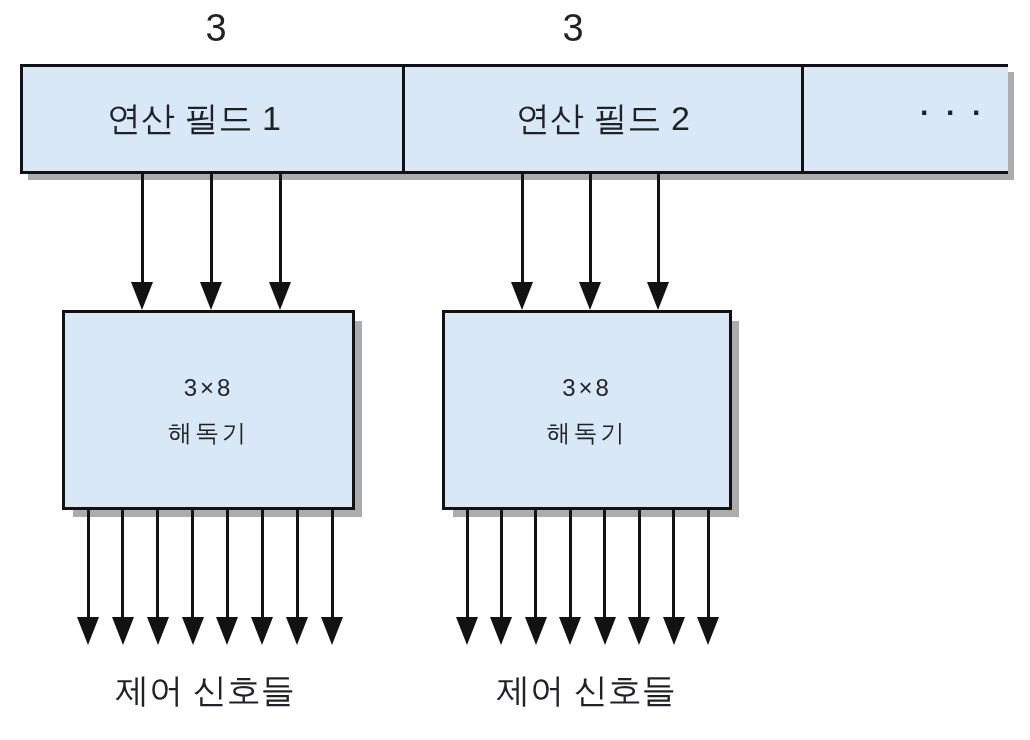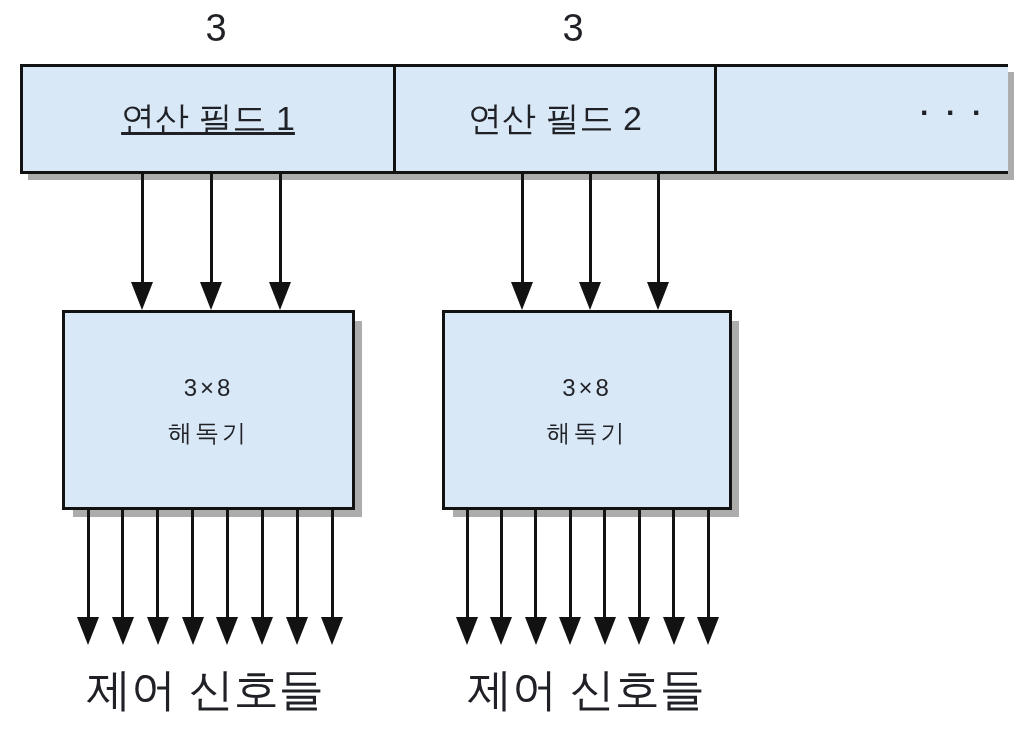--- a/index.html
+++ b/index.html
@@ -23,42 +23,42 @@
     position:absolute;left:20px;top:64px;width:988px;height:110px;
     box-sizing:border-box;background:var(--fill);
     border:3px solid var(--border);border-right:none;
     box-shadow:7px 7px 0 -1px var(--shadow);
     display:flex;align-items:stretch;
   }
   .seg{
     box-sizing:border-box;display:flex;align-items:center;justify-content:center;
     font-size:34px;color:var(--text);
   }
-  .seg.s1{width:370px;text-decoration:underline;}
-  .seg.s2{width:321px;border-left:3px solid var(--border);}
+  .seg.s1{width:342px;}
+  .seg.s2{width:399px;border-left:3px solid var(--border);margin-left:37px;}
   .seg.s3{flex:1;border-left:3px solid var(--border);justify-content:flex-end;padding-right:10px;}
   .seg .lbl{white-space:nowrap;}
   .seg.s3 .lbl{
     font-size:30px;font-weight:bold;letter-spacing:16px;line-height:1;
     transform:translateY(-6px);
   }
   .decoder{
     position:absolute;top:310px;height:200px;box-sizing:border-box;
     background:var(--fill);border:3px solid var(--border);
     box-shadow:9px 9px 0 -2px var(--shadow);
     display:flex;flex-direction:column;align-items:center;justify-content:center;
   }
   .decoder.d1{left:62px;width:293px;}
   .decoder.d2{left:442px;width:290px;}
   .decoder .line{
     font-size:24px;line-height:45px;letter-spacing:3px;color:var(--text);text-align:center;
   }
   .out-label{
     position:absolute;top:670px;transform:translateX(-50%);
-    font-size:45px;line-height:40px;color:var(--text);white-space:nowrap;
+    font-size:34px;line-height:40px;color:var(--text);white-space:nowrap;
   }
   .out-label.o1{left:205px;}
   .out-label.o2{left:586px;}
   .arrow{position:absolute;width:22px;}
   .arrow .shaft{
     position:absolute;left:9.5px;top:0;width:3px;height:calc(100% - 26px);
     background:var(--border);display:block;
   }
   .arrow .head{
     position:absolute;left:0;bottom:0;width:0;height:0;display:block;

